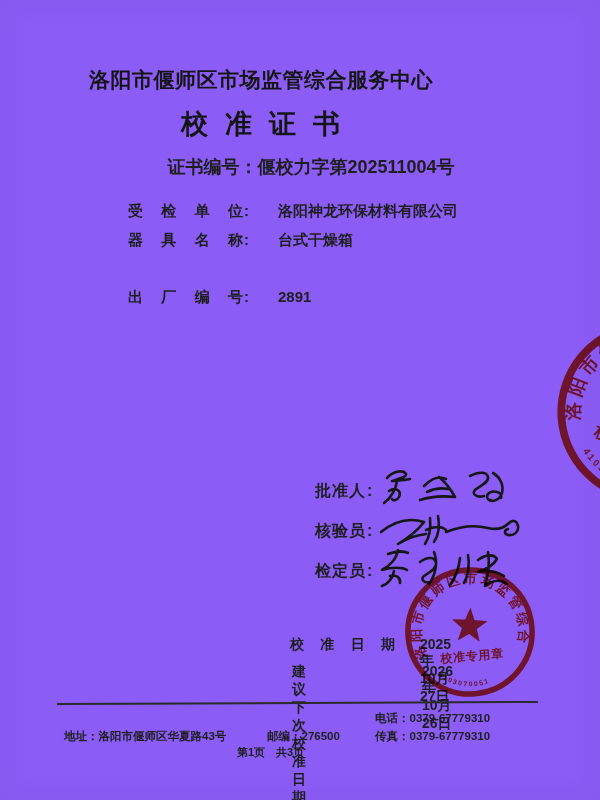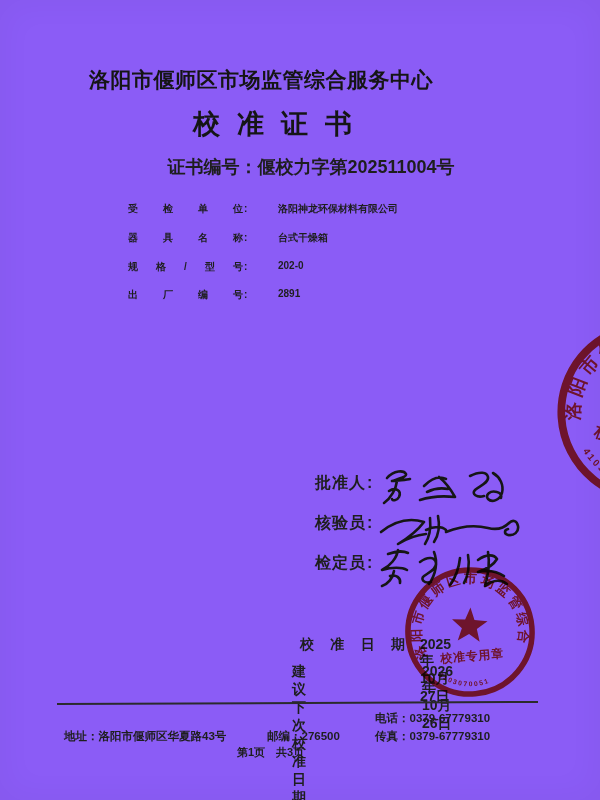--- a/index.html
+++ b/index.html
@@ -5,31 +5,31 @@
   html,body{margin:0;padding:0;background:#e8e8e8;}
   .page{
     position:relative;width:600px;height:800px;background:#8b5cf6;
     font-family:"Liberation Sans","DejaVu Sans",sans-serif;
     color:#1e1e1e;overflow:hidden;
     box-shadow:inset 0 0 36px rgba(0,0,0,0.045);
   }
   .abs{position:absolute;white-space:nowrap;}
   .center{transform:translateX(-50%);}
   .org-title{top:66px;left:261px;font-size:21px;font-weight:700;letter-spacing:0.5px;color:#151515;}
-  .doc-title{top:106px;left:269px;font-size:27px;font-weight:700;letter-spacing:17px;color:#151515;margin-left:12px;}
+  .doc-title{top:106px;left:269px;font-size:27px;font-weight:700;letter-spacing:17px;color:#151515;}
   .cert-line{top:155px;left:311px;font-size:18px;font-weight:700;}
-  .frow{position:absolute;left:128px;height:18px;font-size:10px;font-weight:700;}
+  .frow{position:absolute;left:128px;height:18px;font-size:15px;font-weight:700;}
   .jlabel{display:inline-block;width:115px;text-align:justify;text-align-last:justify;}
   .colon{margin-left:1px;}
   .fvalue{position:absolute;left:150px;top:0;white-space:nowrap;}
-  .srow{position:absolute;left:315px;font-size:16px;font-weight:700;letter-spacing:1px;}
+  .srow{position:absolute;left:315px;font-size:16px;font-weight:700;letter-spacing:1px;margin-top:8px;}
   .sig{position:absolute;}
   .sig path{fill:none;stroke:#161616;stroke-width:2.6;stroke-linecap:round;stroke-linejoin:round;}
   .drow{position:absolute;font-size:14px;font-weight:700;height:18px;}
-  .dlabel1{position:absolute;left:300px;width:105px;display:inline-block;text-align:justify;text-align-last:justify;}
+  .dlabel1{position:absolute;left:290px;width:105px;display:inline-block;text-align:justify;text-align-last:justify;}
   .dlabel2{position:absolute;left:292px;letter-spacing:0.3px;}
   .dvalue1{position:absolute;left:420px;}
   .dvalue2{position:absolute;left:422px;}
   .foot-line{position:absolute;left:57px;top:702px;width:481px;height:2.2px;background:#2b2b2b;transform:rotate(-0.25deg);}
   .foot{position:absolute;font-size:11.5px;font-weight:700;white-space:nowrap;}
   .page-info{position:absolute;left:237px;top:745px;font-size:11px;font-weight:700;}
   .seal{position:absolute;mix-blend-mode:multiply;opacity:0.92;}
   .seal-bottom{left:402px;top:564px;width:136px;height:136px;transform:rotate(-5deg);}
   .seal-right{left:553px;top:317px;width:190px;height:190px;transform:rotate(18deg);}
   .seal text{font-family:"Liberation Sans","DejaVu Sans",sans-serif;font-weight:700;}
@@ -43,24 +43,20 @@
   <div class="abs center doc-title">校准证书</div>
   <div class="abs center cert-line"><span>证书编号：</span><span>偃校力字第202511004号</span></div>
 
   <div class="frow" style="top:202px">
     <span class="jlabel">受检单位</span><span class="colon">:</span>
     <span class="fvalue">洛阳神龙环保材料有限公司</span>
   </div>
   <div class="frow" style="top:231px">
     <span class="jlabel">器具名称</span><span class="colon">:</span>
     <span class="fvalue">台式干燥箱</span>
-  </div>
-  <div class="frow" style="top:260px">
-    <span class="jlabel">规格/型号</span><span class="colon">:</span>
-    <span class="fvalue">202-0</span>
   </div>
   <div class="frow" style="top:288px">
     <span class="jlabel">出厂编号</span><span class="colon">:</span>
     <span class="fvalue">2891</span>
   </div>
 
   <div class="srow" style="top:473px"><span>批准人</span><span class="colon">:</span></div>
   <div class="srow" style="top:513px"><span>核验员</span><span class="colon">:</span></div>
   <div class="srow" style="top:553px"><span>检定员</span><span class="colon">:</span></div>
 

